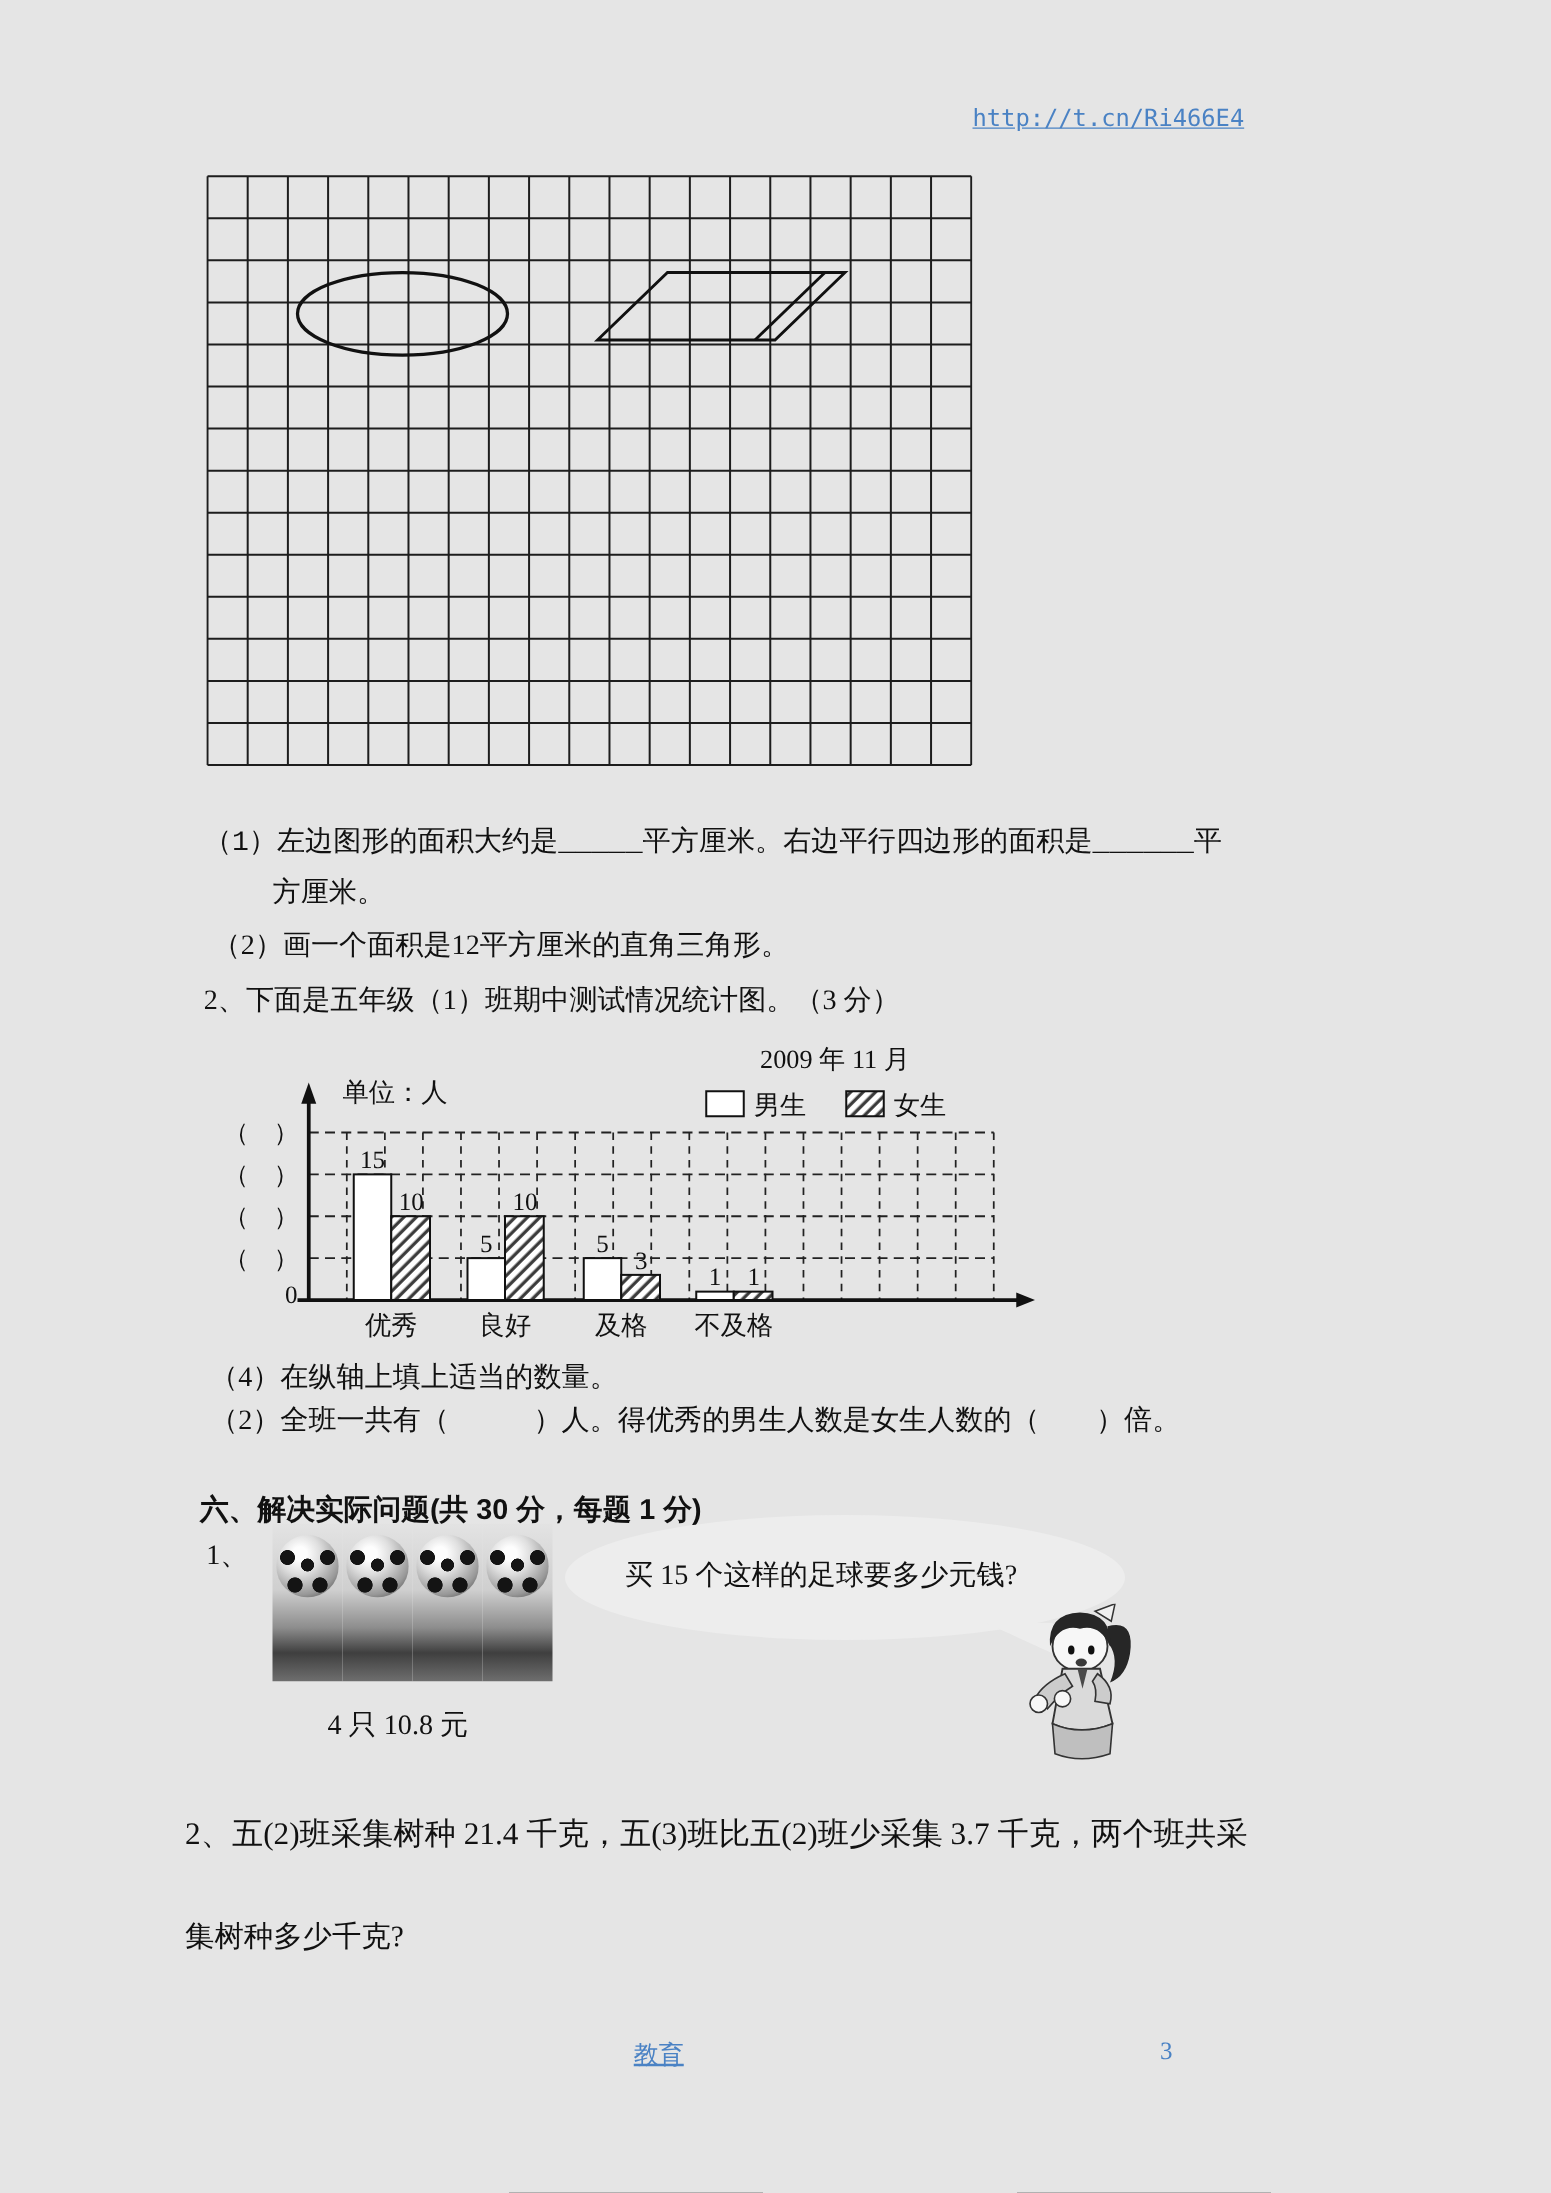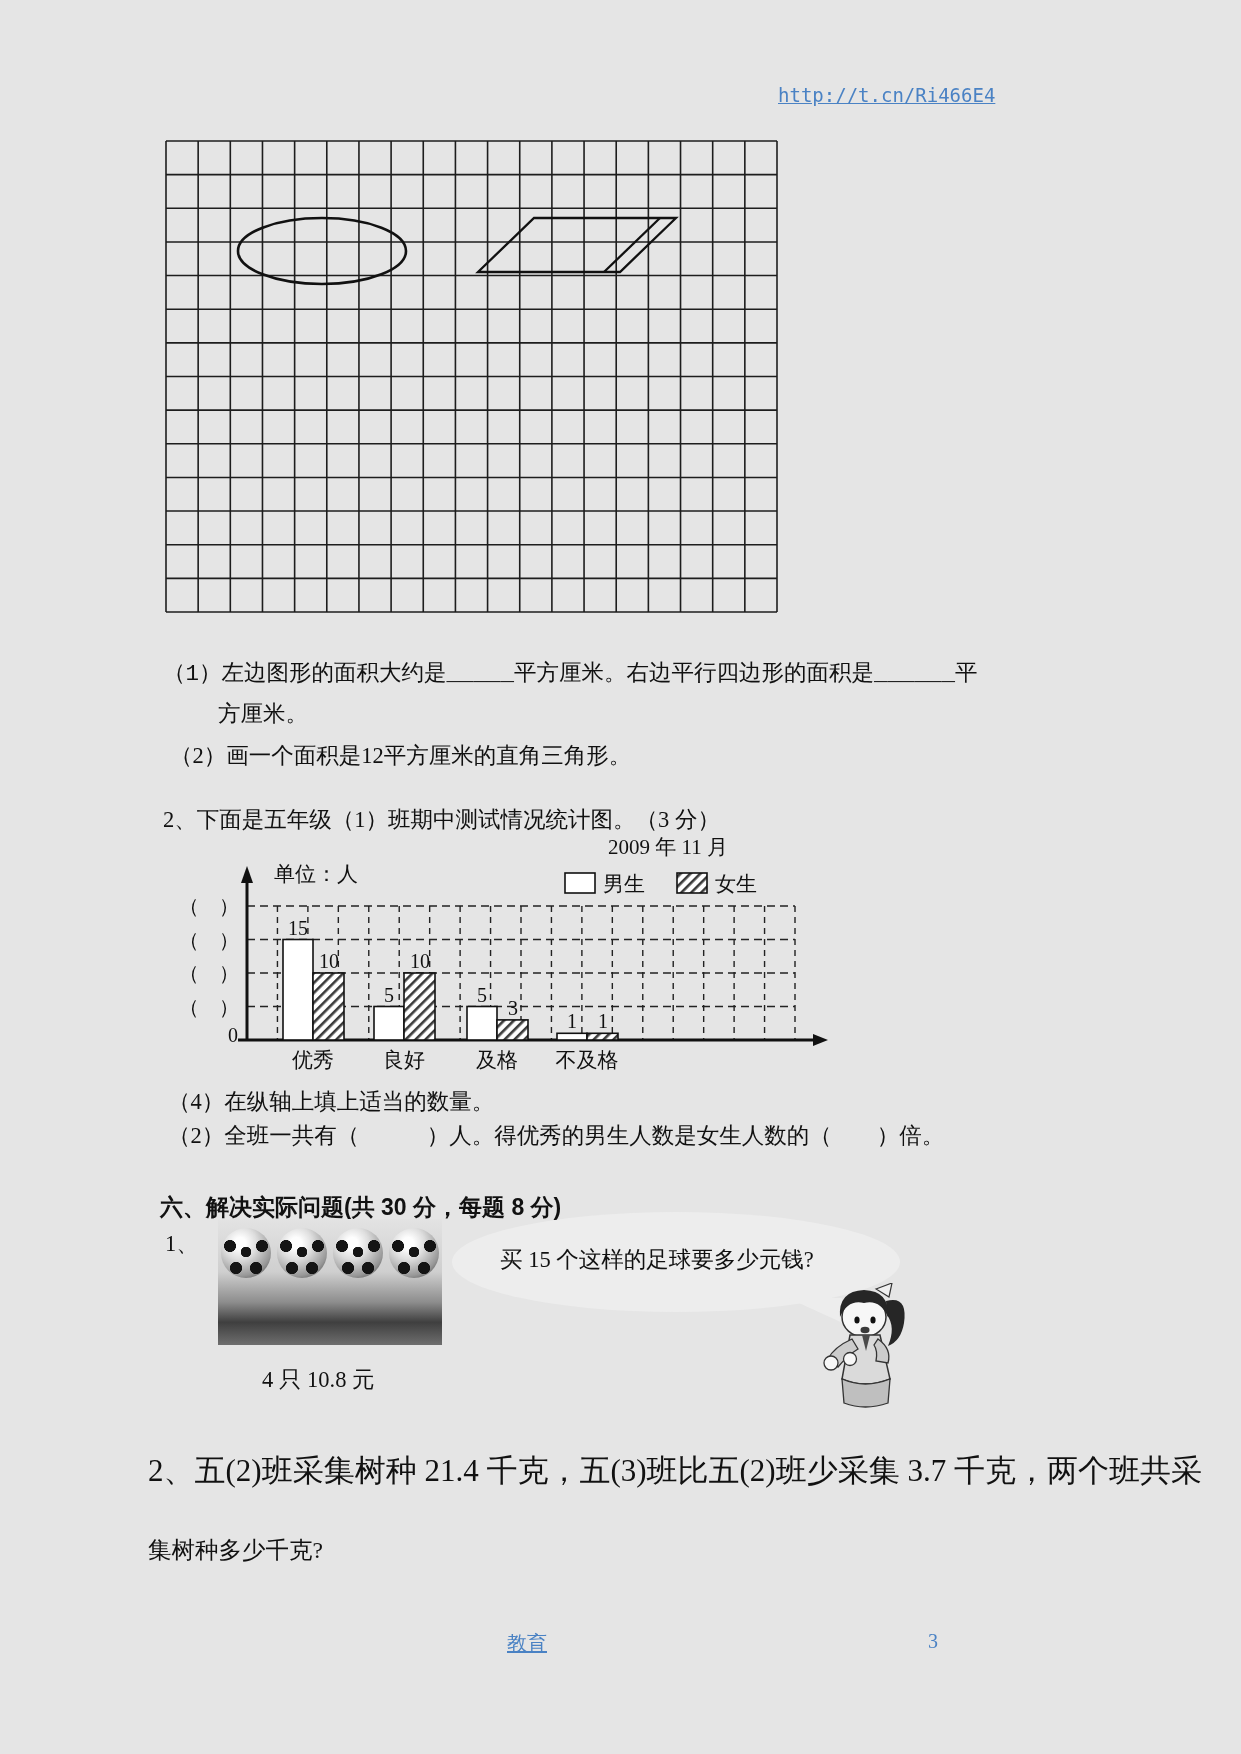--- a/index.html
+++ b/index.html
@@ -83,21 +83,21 @@
       <line x1="1" y1="472.00000000000006" x2="612" y2="472.00000000000006" stroke="#1d1d1d" stroke-width="1.6"></line>
       <ellipse cx="157" cy="111" rx="84" ry="33" fill="none" stroke="#111" stroke-width="2.6"></ellipse>
       <polygon points="313,132 369,78 511,78 455,132" fill="none" stroke="#111" stroke-width="2.3"></polygon>
       <line x1="439" y1="132" x2="495" y2="78" stroke="#111" stroke-width="2.3"></line>
     </svg>
 
   <div class="abs txt" style="left:163px;top:660px;font-family:Liberation Mono, monospace;">（1）左边图形的面积大约是_____平方厘米。右边平行四边形的面积是______平</div>
   <div class="abs txt" style="left:218px;top:700px;">方厘米。</div>
   <div class="abs txt" style="left:170px;top:742px;">（2）画一个面积是12平方厘米的直角三角形。</div>
 
-  <div class="abs txt" style="left:163px;top:806px;">2、下面是五年级（1）班期中测试情况统计图。（3 分）</div>
+  <div class="abs txt" style="left:163px;top:786px;">2、下面是五年级（1）班期中测试情况统计图。（3 分）</div>
 
   <div class="abs txt" style="left:608px;top:834px;font-size:21px;">2009 年 11 月</div>
 
   <svg class="abs" style="left:170px;top:835px;" width="680" height="250" id="chart-svg">
       <defs>
         <pattern id="hatch" width="7" height="7" patternUnits="userSpaceOnUse" patternTransform="rotate(-45)">
           <rect width="7" height="7" fill="#fff"></rect>
           <rect y="2" width="7" height="2.6" fill="#3a3a3a"></rect>
         </pattern>
       </defs>
@@ -155,21 +155,21 @@
       <rect x="387" y="198.3" width="30" height="6.7" fill="#fff" stroke="#111" stroke-width="1.6"></rect>
       <rect x="417" y="198.3" width="31" height="6.7" fill="url(#hatch)" stroke="#111" stroke-width="1.6"></rect>
       <text x="402" y="193.3" text-anchor="middle" font-size="20">1</text>
       <text x="433" y="193.3" text-anchor="middle" font-size="20">1</text>
       <text x="417" y="232" text-anchor="middle" font-size="21">不及格</text>
     </svg>
 
   <div class="abs txt" style="left:168px;top:1088px;">（4）在纵轴上填上适当的数量。</div>
   <div class="abs txt" style="left:168px;top:1122px;">（2）全班一共有（　　　）人。得优秀的男生人数是女生人数的（　　）倍。</div>
 
-  <div class="abs section-title" style="left:160px;top:1192px;">六、解决实际问题(共 30 分，每题 8 分)</div>
+  <div class="abs section-title" style="left:160px;top:1192px;">六、解决实际问题(共 30 分，每题 1 分)</div>
   <div class="abs txt" style="left:165px;top:1230px;">1、</div>
 
   <div class="abs balls-strip" style="left:218px;top:1219px;">
     <div class="ball-cell">
         <div class="ball"></div>
       </div>
     <div class="ball-cell">
         <div class="ball"></div>
       </div>
     <div class="ball-cell">
@@ -196,19 +196,19 @@
     <ellipse cx="51" cy="47" rx="4.5" ry="3.2" fill="#3a3a3a"></ellipse>
     <path d="M36,52 L66,52 L76,96 Q51,106 28,96 Z" fill="#dadada" stroke="#333" stroke-width="1.5"></path>
     <path d="M48,52 L56,52 L52,68 Z" fill="#4a4a4a"></path>
     <path d="M38,56 Q20,64 14,76 L24,84 Q34,72 44,66 Z" fill="#cccccc" stroke="#333" stroke-width="1.3"></path>
     <circle cx="17" cy="80" r="7" fill="#f7f7f7" stroke="#333" stroke-width="1.3"></circle>
     <path d="M64,56 Q78,66 74,80 L62,78 Q64,68 60,62 Z" fill="#cccccc" stroke="#333" stroke-width="1.3"></path>
     <circle cx="36" cy="76" r="6.5" fill="#f7f7f7" stroke="#333" stroke-width="1.3"></circle>
     <path d="M28,96 Q51,106 76,96 L74,120 Q51,128 30,120 Z" fill="#bfbfbf" stroke="#333" stroke-width="1.3"></path>
   </svg>
 
-  <div class="abs txt" style="left:148px;top:1452px;font-size:31px;">2、五(2)班采集树种 21.4 千克，五(3)班比五(2)班少采集 3.7 千克，两个班共采</div>
+  <div class="abs txt" style="left:148px;top:1452px;font-size:25px;">2、五(2)班采集树种 21.4 千克，五(3)班比五(2)班少采集 3.7 千克，两个班共采</div>
   <div class="abs txt" style="left:148px;top:1502px;font-size:23.5px;margin-top:34px;">集树种多少千克?</div>
 
   <a class="abs footer-link" style="left:507px;top:1630px;" href="#">教育</a>
   <div class="abs page-num" style="left:928px;top:1630px;">3</div>
 
 </div>
 
 </body></html>

